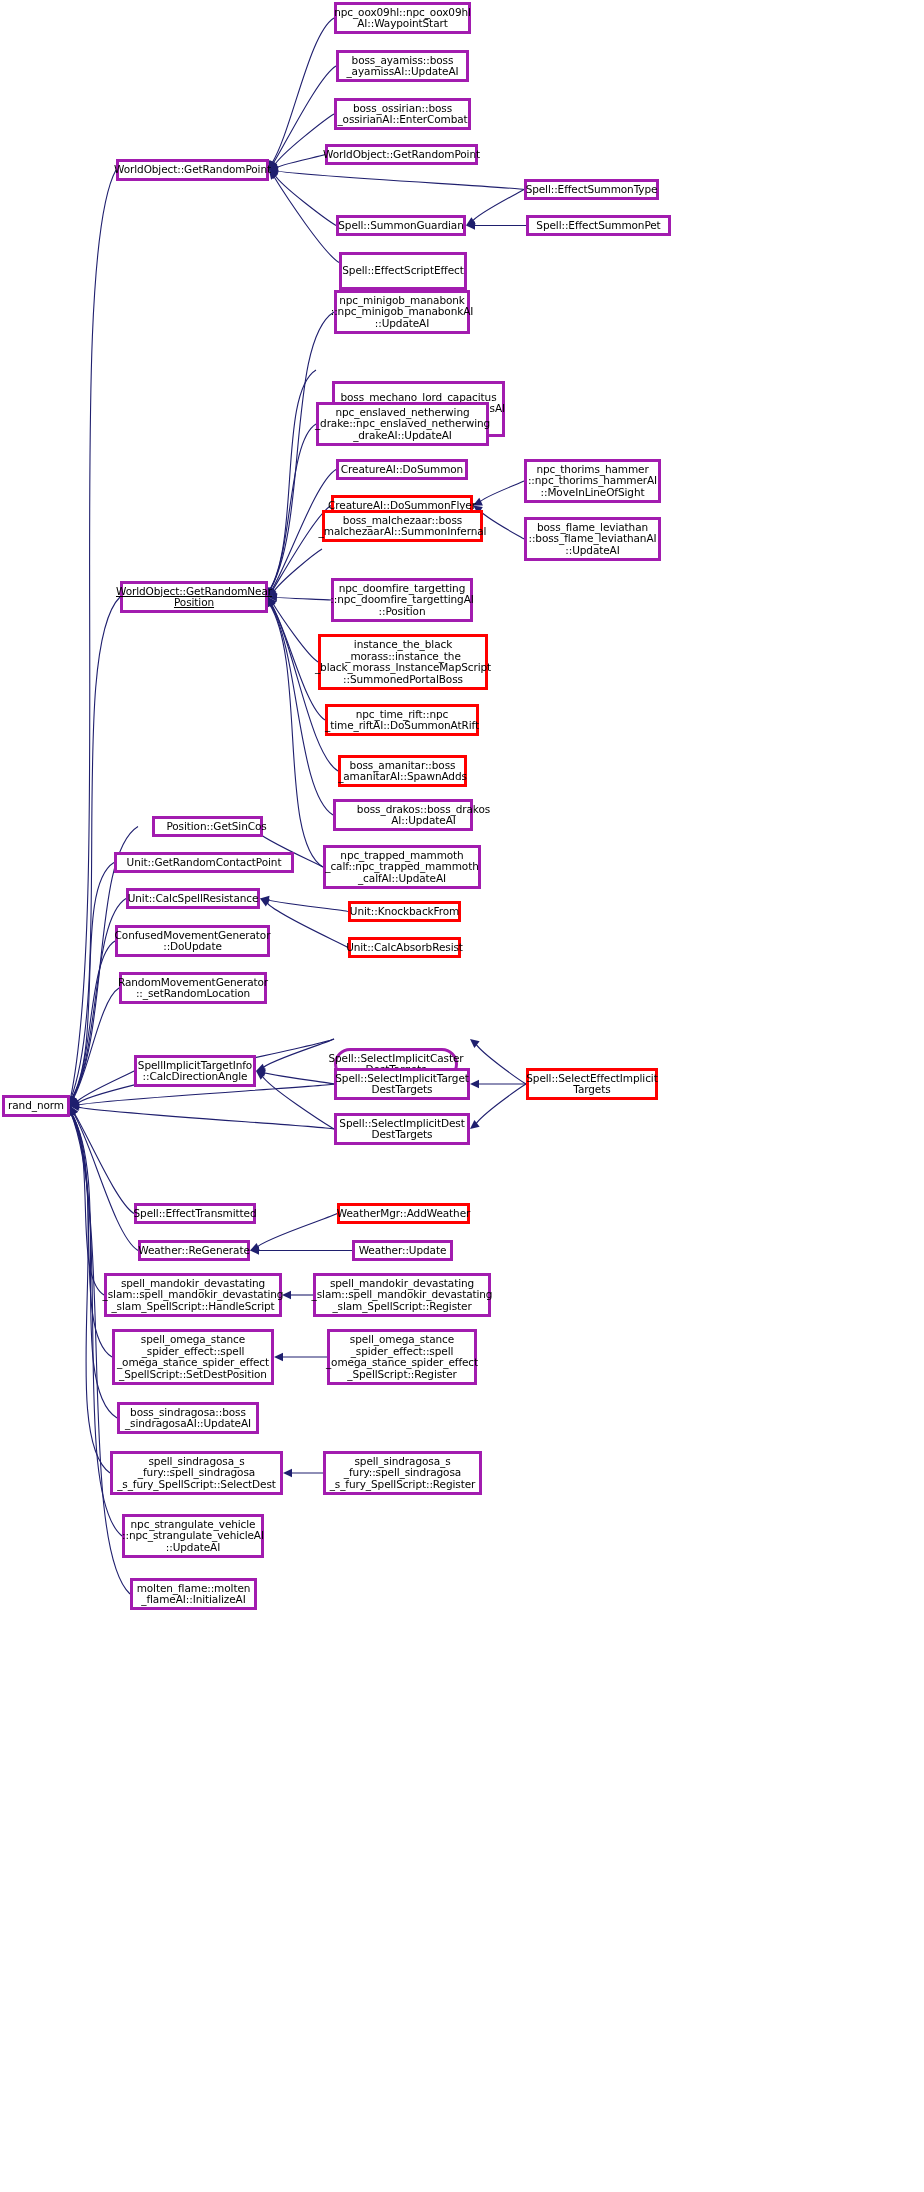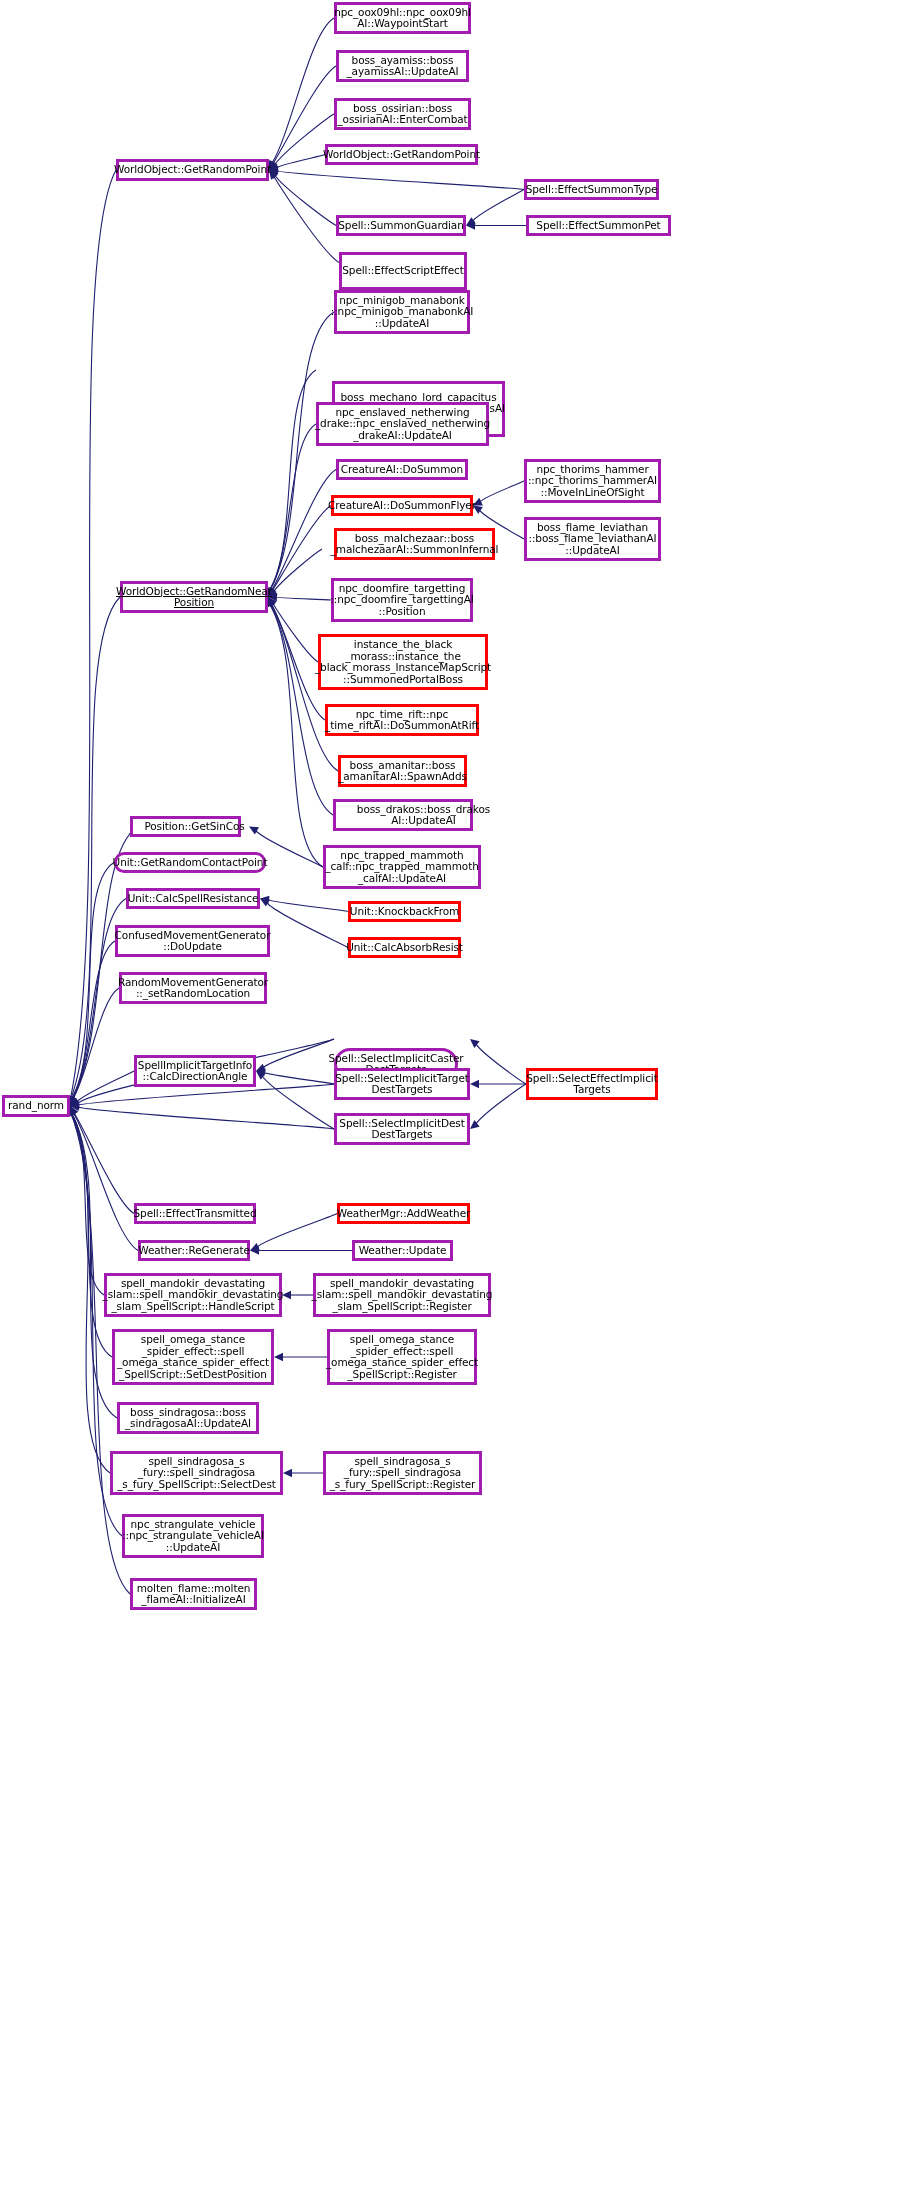--- a/index.html
+++ b/index.html
@@ -154,42 +154,42 @@
 _drake::npc_enslaved_netherwing
 _drakeAI::UpdateAI</div>
       <div class="node" style="left: 336px; top: 459px; width: 132px; height: 21px;">CreatureAI::DoSummon</div>
       <div class="node" style="left: 524px; top: 459px; width: 137px; height: 44px;">npc_thorims_hammer
 ::npc_thorims_hammerAI
 ::MoveInLineOfSight</div>
       <div class="node red" style="left: 331px; top: 495px; width: 142px; height: 21px;">CreatureAI::DoSummonFlyer</div>
       <div class="node" style="left: 524px; top: 517px; width: 137px; height: 44px;">boss_flame_leviathan
 ::boss_flame_leviathanAI
 ::UpdateAI</div>
-      <div class="node red" style="left: 322px; top: 528px; width: 161px; height: 32px; margin-left: 12px;">boss_malchezaar::boss
+      <div class="node red" style="left: 322px; top: 510px; width: 161px; height: 32px;">boss_malchezaar::boss
 _malchezaarAI::SummonInfernal</div>
       <div class="node" style="left: 331px; top: 578px; width: 142px; height: 44px;">npc_doomfire_targetting
 ::npc_doomfire_targettingAI
 ::Position</div>
       <div class="node" style="left: 120px; top: 581px; width: 148px; height: 32px; text-decoration: underline;">WorldObject::GetRandomNear
 Position</div>
       <div class="node red" style="left: 318px; top: 634px; width: 170px; height: 56px;">instance_the_black
 _morass::instance_the
 _black_morass_InstanceMapScript
 ::SummonedPortalBoss</div>
       <div class="node red" style="left: 325px; top: 704px; width: 154px; height: 32px;">npc_time_rift::npc
 _time_riftAI::DoSummonAtRift</div>
       <div class="node red" style="left: 338px; top: 755px; width: 129px; height: 32px;">boss_amanitar::boss
 _amanitarAI::SpawnAdds</div>
       <div class="node" style="left: 333px; top: 799px; width: 140px; height: 32px; padding-left: 44px;">boss_drakos::boss_drakos
 AI::UpdateAI</div>
       <div class="node" style="left: 323px; top: 845px; width: 158px; height: 44px;">npc_trapped_mammoth
 _calf::npc_trapped_mammoth
 _calfAI::UpdateAI</div>
-      <div class="node" style="left: 130px; top: 816px; width: 111px; height: 21px; padding-left: 21px;">Position::GetSinCos</div>
-      <div class="node" style="left: 114px; top: 852px; width: 152px; height: 21px; border-radius: 10px;">Unit::GetRandomContactPoint</div>
+      <div class="node" style="left: 152px; top: 816px; width: 111px; height: 21px; padding-left: 21px;">Position::GetSinCos</div>
+      <div class="node" style="left: 114px; top: 852px; width: 180px; height: 21px;">Unit::GetRandomContactPoint</div>
       <div class="node red" style="left: 348px; top: 901px; width: 113px; height: 21px;">Unit::KnockbackFrom</div>
       <div class="node" style="left: 126px; top: 888px; width: 134px; height: 21px;">Unit::CalcSpellResistance</div>
       <div class="node red" style="left: 348px; top: 937px; width: 113px; height: 21px;">Unit::CalcAbsorbResist</div>
       <div class="node" style="left: 115px; top: 925px; width: 155px; height: 32px;">ConfusedMovementGenerator
 ::DoUpdate</div>
       <div class="node" style="left: 119px; top: 972px; width: 148px; height: 32px;">RandomMovementGenerator
 ::_setRandomLocation</div>
       <div class="node" style="left: 334px; top: 1048px; width: 124px; height: 32px; border-radius: 16px;">Spell::SelectImplicitCaster
 DestTargets</div>
       <div class="node" style="left: 134px; top: 1055px; width: 122px; height: 32px;">SpellImplicitTargetInfo

